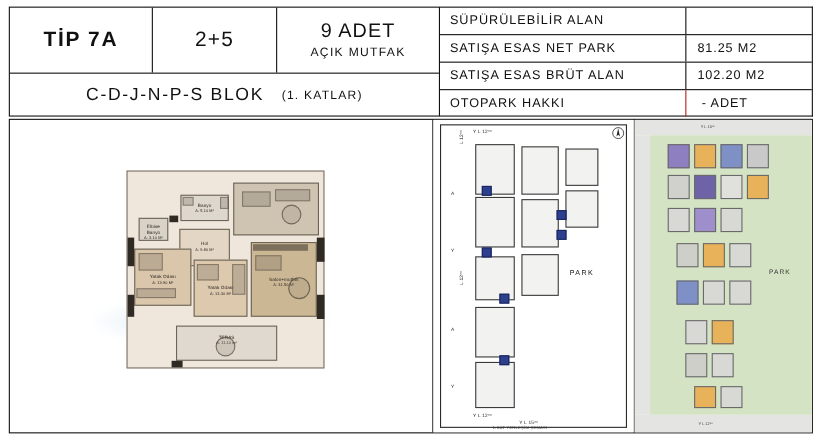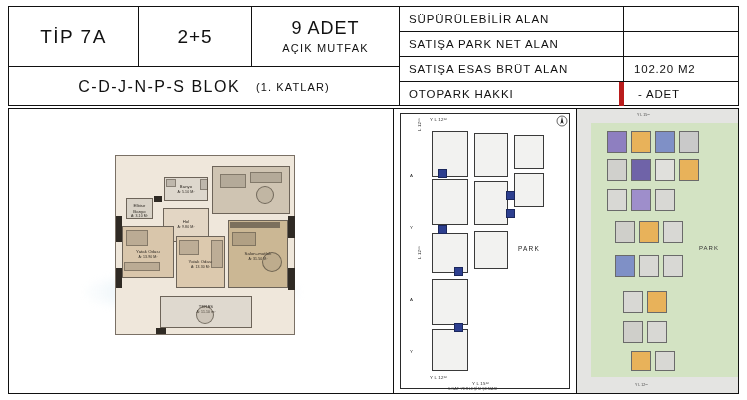--- a/index.html
+++ b/index.html
@@ -58,21 +58,21 @@
     height: 100%;
   }
   .hl-cell:last-child { border-right: none; }
   .cell-tip { width: 130px; }
   .cell-daire { width: 113px; }
   .cell-adet { width: 147px; }
 
   .tip-text {
     font-size: 19px;
     letter-spacing: 1.5px;
-    font-weight: 400;
+    font-weight: 700;
     text-align: right;
   }
   .daire-1 {
     font-size: 19px;
     letter-spacing: 1px;
     line-height: 1.25;
   }
   .daire-2 {
     font-size: 15px;
     letter-spacing: 2.5px;
@@ -132,21 +132,21 @@
     padding-left: 9px;
     font-size: 11.5px;
     letter-spacing: 0.9px;
     border-right: 1px solid #111;
     height: 100%;
     display: flex;
     align-items: center;
   }
   .spec-row.last .spec-label,
   .spec-row.otopark .spec-label {
-    border-right: 5px solid #b91c1c;
+    border-right: 1px solid #b91c1c;
   }
   .spec-value {
     flex: 1;
     box-sizing: border-box;
     padding-left: 10px;
     font-size: 11.5px;
     letter-spacing: 0.8px;
     height: 100%;
     display: flex;
     align-items: center;
@@ -370,21 +370,22 @@
         <span class="blok-main">C-D-J-N-P-S BLOK</span>
         <span class="blok-sub">(1. KATLAR)</span>
       </div>
     </div>
 
     <div class="hdr-right">
       <div class="spec-row">
         <div class="spec-label">SÜPÜRÜLEBİLİR ALAN</div>
       </div>
       <div class="spec-row">
-        <div class="spec-label">SATIŞA PARK NET ALAN</div>
+        <div class="spec-label">SATIŞA ESAS NET PARK</div>
+        <div class="spec-value">81.25 M2</div>
       </div>
       <div class="spec-row">
         <div class="spec-label">SATIŞA ESAS BRÜT ALAN</div>
         <div class="spec-value">102.20 M2</div>
       </div>
       <div class="spec-row last otopark">
         <div class="spec-label">OTOPARK HAKKI</div>
         <div class="spec-value">- ADET</div>
       </div>
     </div>

